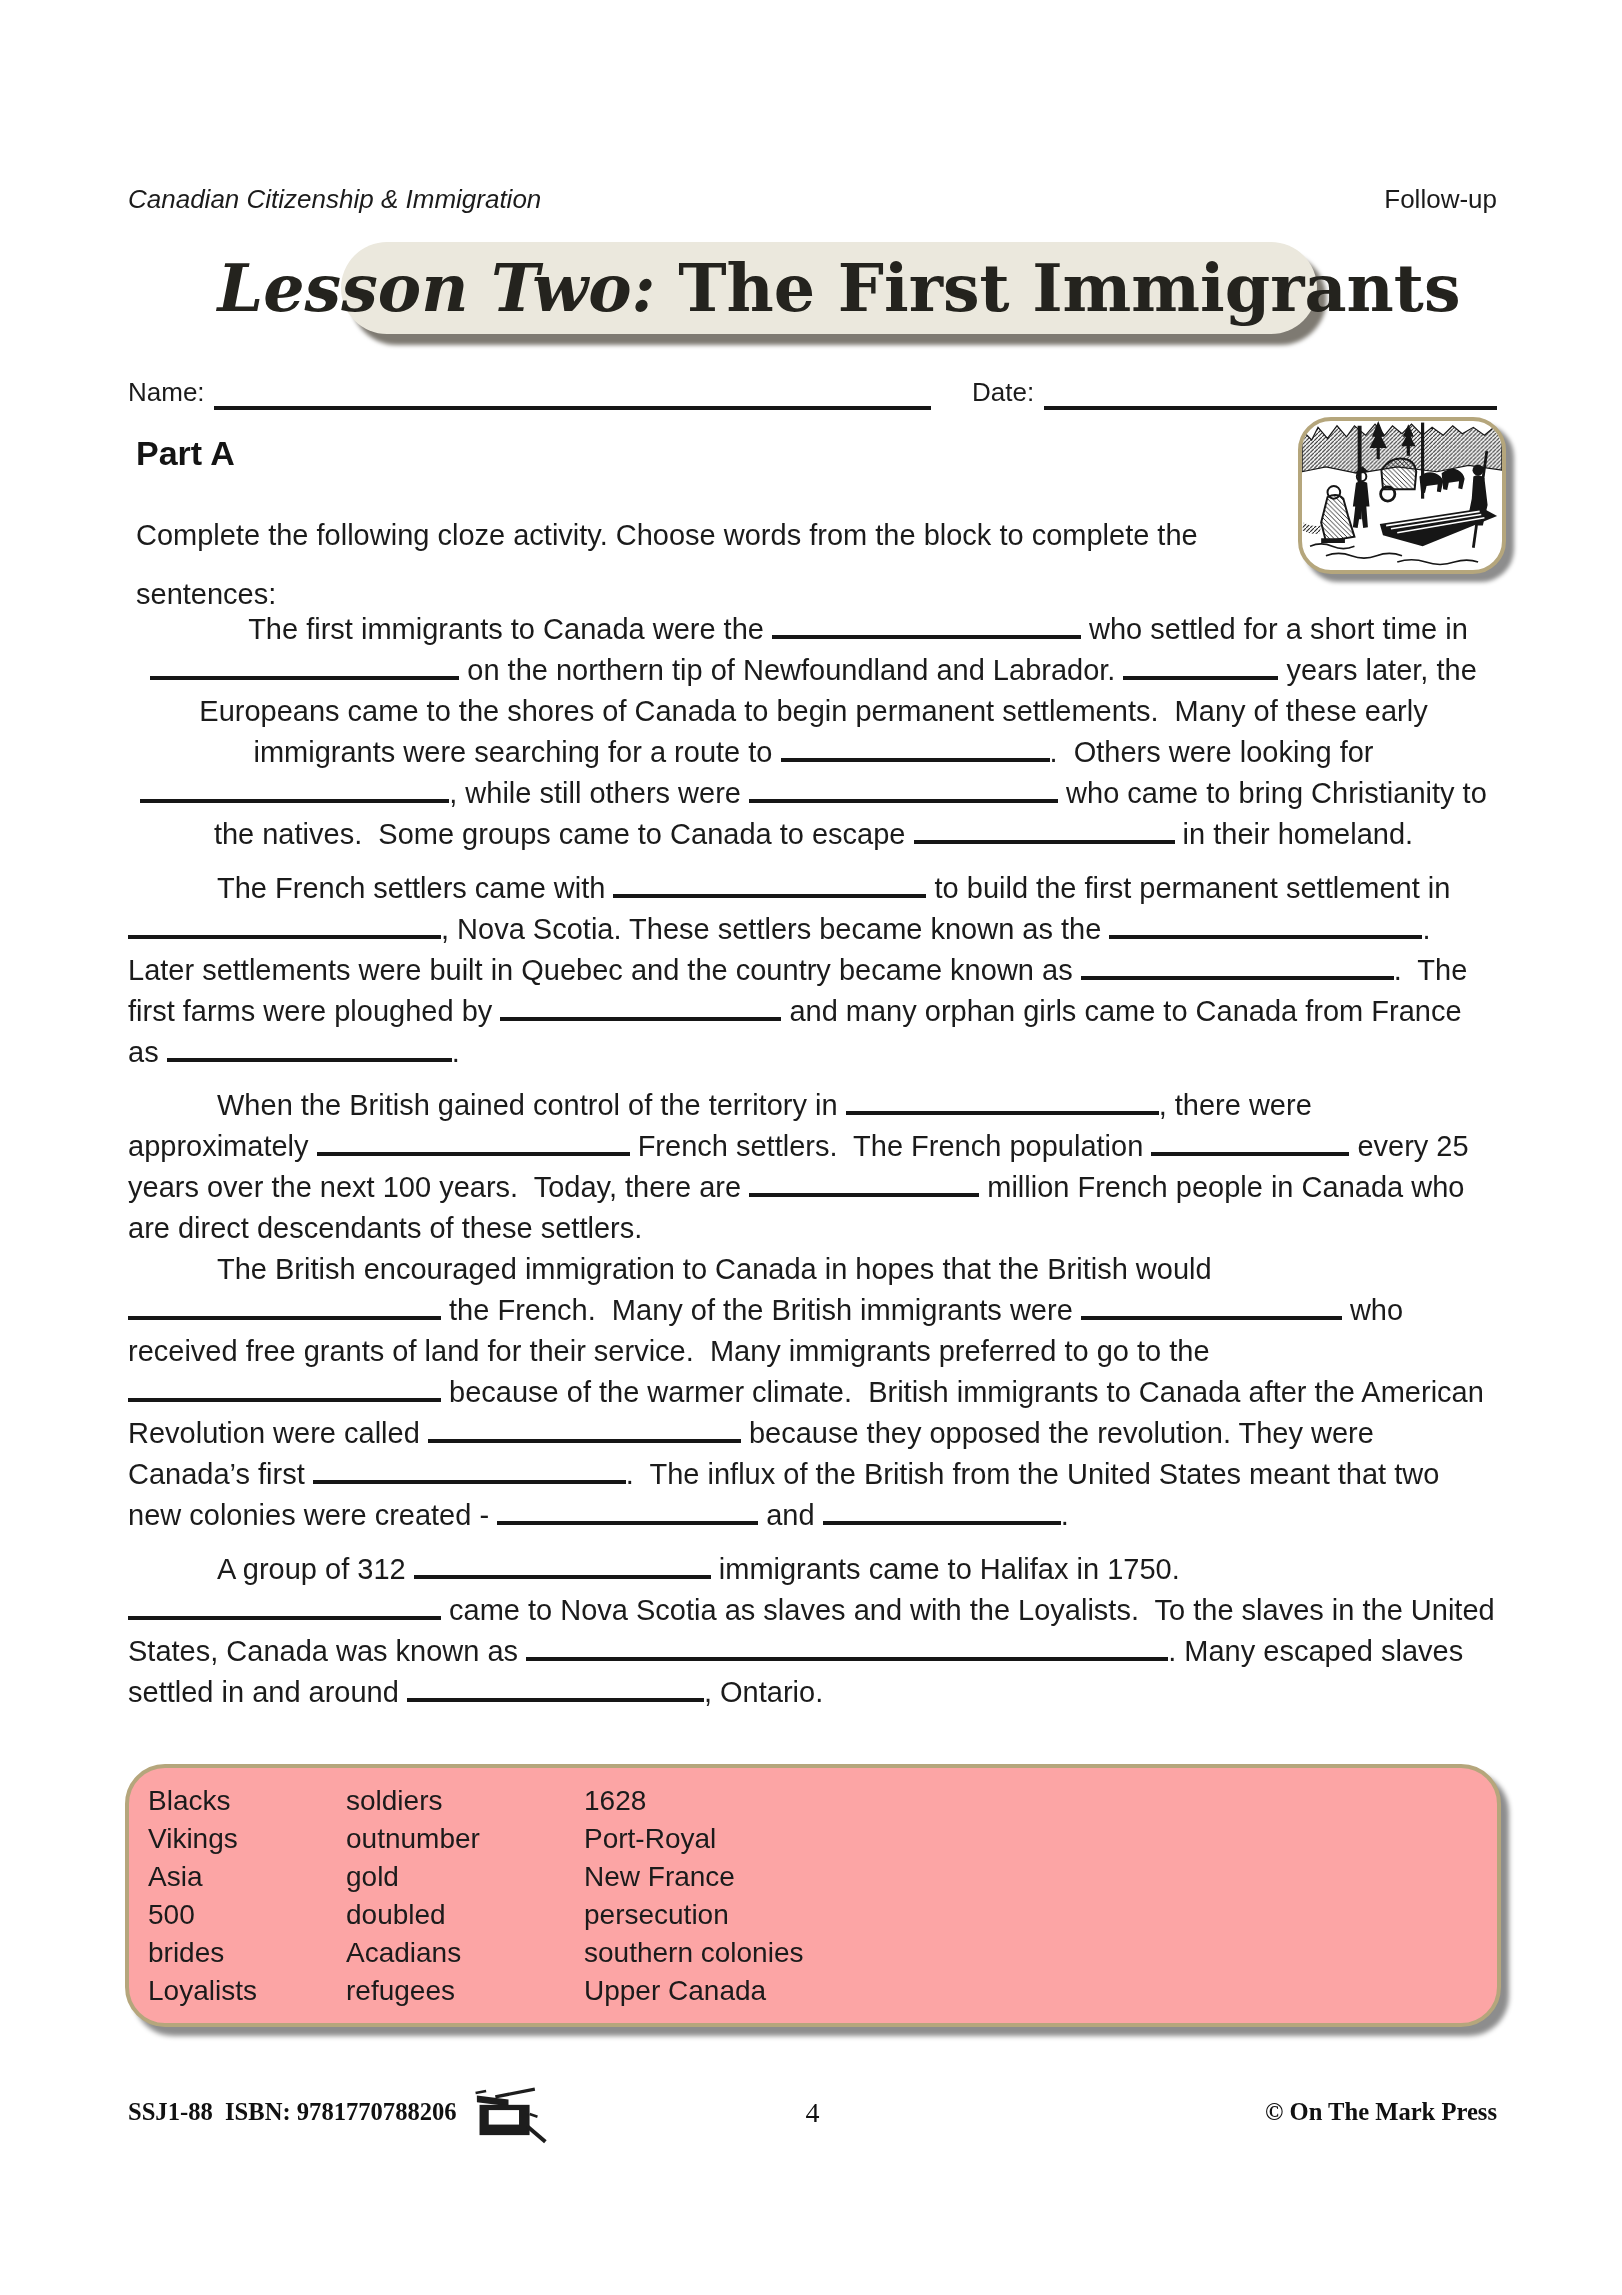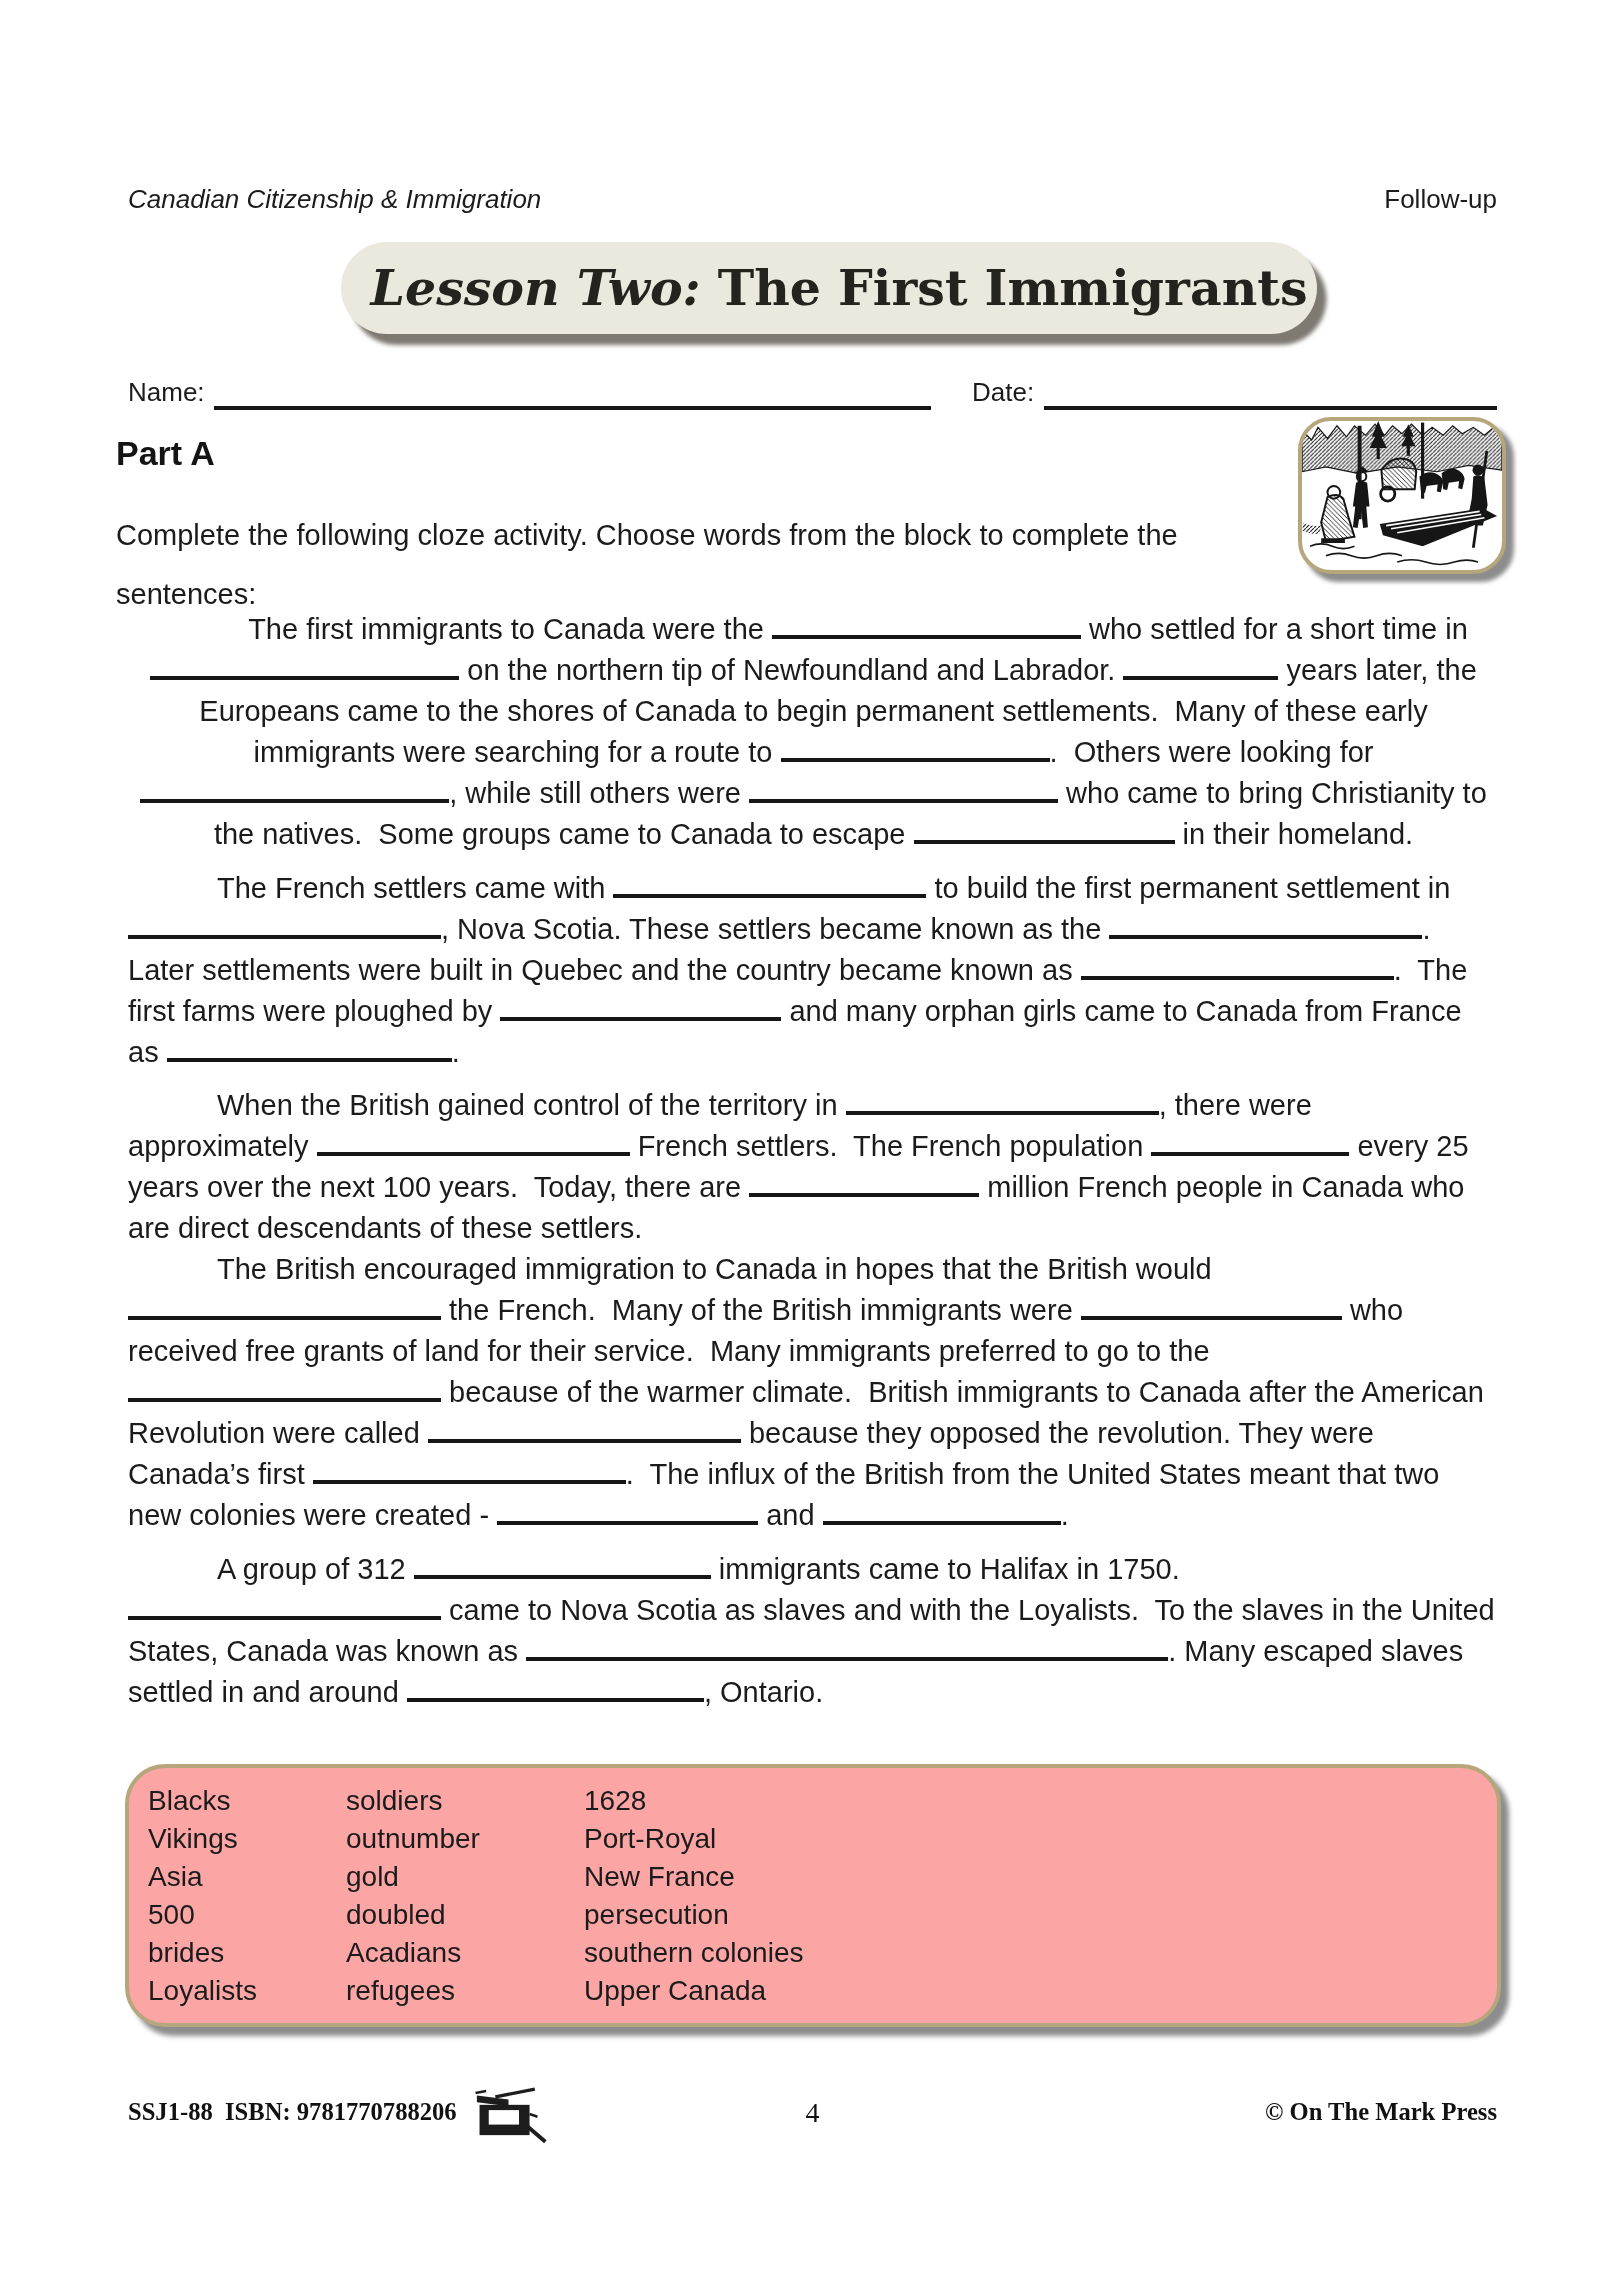--- a/index.html
+++ b/index.html
@@ -10,31 +10,31 @@
   
   .header{position:absolute;top:184px;left:128px;width:1369px;display:flex;justify-content:space-between;font-size:26px;}
   .header .book{font-style:italic;}
   
   .banner{
     position:absolute;top:242px;left:341px;width:976px;height:92px;
     background:#ebe8dd;border-radius:48px;
     box-shadow:9.5px 11px 4px #7e7a72;
     display:flex;align-items:center;justify-content:center;
   }
-  .banner-text{font-family:"DejaVu Serif",serif;font-weight:bold;font-size:49px;color:#24231e;white-space:pre;margin-left:20px;}
+  .banner-text{font-family:"DejaVu Serif",serif;font-weight:bold;font-size:65px;color:#24231e;white-space:pre;margin-left:20px;}
   .banner-text .lesson{font-style:italic;}
   
   .idrow{position:absolute;top:377px;left:128px;width:1369px;display:flex;align-items:flex-end;font-size:26px;}
   .idrow .lbl{padding-bottom:1.6px;}
   .wline{border-bottom:4px solid #161616;height:27px;display:inline-block;}
   .wline.name{width:717px;margin-left:9.5px;}
   .wline.date{flex:1;margin-left:9.5px;}
   .idrow .gap{width:41px;}
   
-  .parta{position:absolute;top:434px;left:116px;width:1173px;}
+  .parta{position:absolute;top:434px;left:136px;width:1173px;}
   .parta h2{margin:0;font-size:34px;font-weight:bold;color:#141414;}
   .instructions{margin-top:33px;font-size:29px;line-height:59px;max-width:1070px;}
   
   .illus{
     position:absolute;top:417px;left:1298px;width:208px;height:157px;
     border:4.8px solid #b5a67c;border-radius:33px;background:#fff;
     box-shadow:7.1px 7.1px 4px #8d8d8d;overflow:hidden;box-sizing:border-box;
   }
   .illus svg{display:block;width:100%;height:100%;}
   

